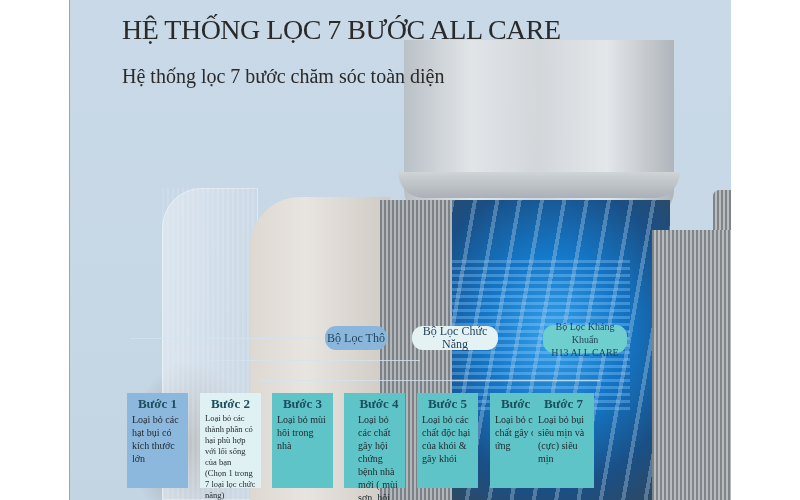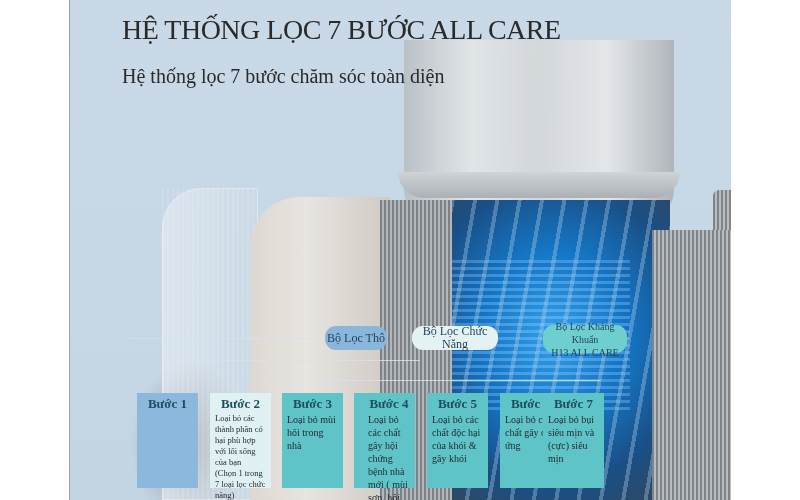--- a/index.html
+++ b/index.html
@@ -40,21 +40,21 @@
   .hline{position:absolute;height:1px;background:rgba(210,228,240,.8);}
 
   
   .pill{position:absolute;border-radius:11px;text-align:center;color:#1f3f58;font-size:12px;display:flex;align-items:center;justify-content:center;line-height:13px;}
   .pill1{left:255px;top:326px;width:62px;height:24px;background:#8ab6db;}
   .pill2{left:342px;top:326px;width:86px;height:24px;background:#e4f2f4;}
   .pill3{left:473px;top:325px;width:84px;height:28px;background:#6fcfce;font-size:10px;}
   .pill3 span{display:block;}
 
   
-  .step{position:absolute;top:393px;width:61px;height:95px;color:#232b30;font-size:10px;line-height:13px;padding:4px 5px;box-sizing:border-box;margin-left:10px;}
+  .step{position:absolute;top:393px;width:61px;height:95px;color:#232b30;font-size:10px;line-height:13px;padding:4px 5px;box-sizing:border-box;}
   .step .h{font-weight:bold;font-size:13px;color:#1b4f5e;text-align:center;margin-bottom:2px;line-height:14px;}
   .step .t{white-space:pre-line;}
   .s1{left:57px;background:#8db8de;}
   .s2{left:130px;background:#e0f1f3;font-size:8.5px;line-height:11px;}
   .s3{left:202px;background:#5fc4c8;}
   .s4{left:274px;background:#5fc4c8;padding-left:14px;}
   .s5{left:347px;background:#5fc4c8;}
   .s6{left:420px;background:#5fc4c8;}
   .s7{left:463px;background:#5fc4c8;}
 </style>
@@ -92,20 +92,21 @@
   <div class="pill pill2">Bộ Lọc Chức Năng</div>
   <div class="pill pill3">
     <div>
       <span>Bộ Lọc Kháng Khuẩn</span>
       <span>H13 ALL CARE</span>
     </div>
   </div>
 
   <div class="step s1">
     <div class="h">Bước 1</div>
+    <div class="t">Loại bỏ các hạt bụi có kích thước lớn</div>
   </div>
   <div class="step s2">
     <div class="h">Bước 2</div>
     <div class="t">Loại bỏ các thành phần có hại phù hợp với lối sống của bạn
 (Chọn 1 trong 7 loại lọc chức năng)</div>
   </div>
   <div class="step s3">
     <div class="h">Bước 3</div>
     <div class="t">Loại bỏ mùi hôi trong nhà</div>
   </div>

